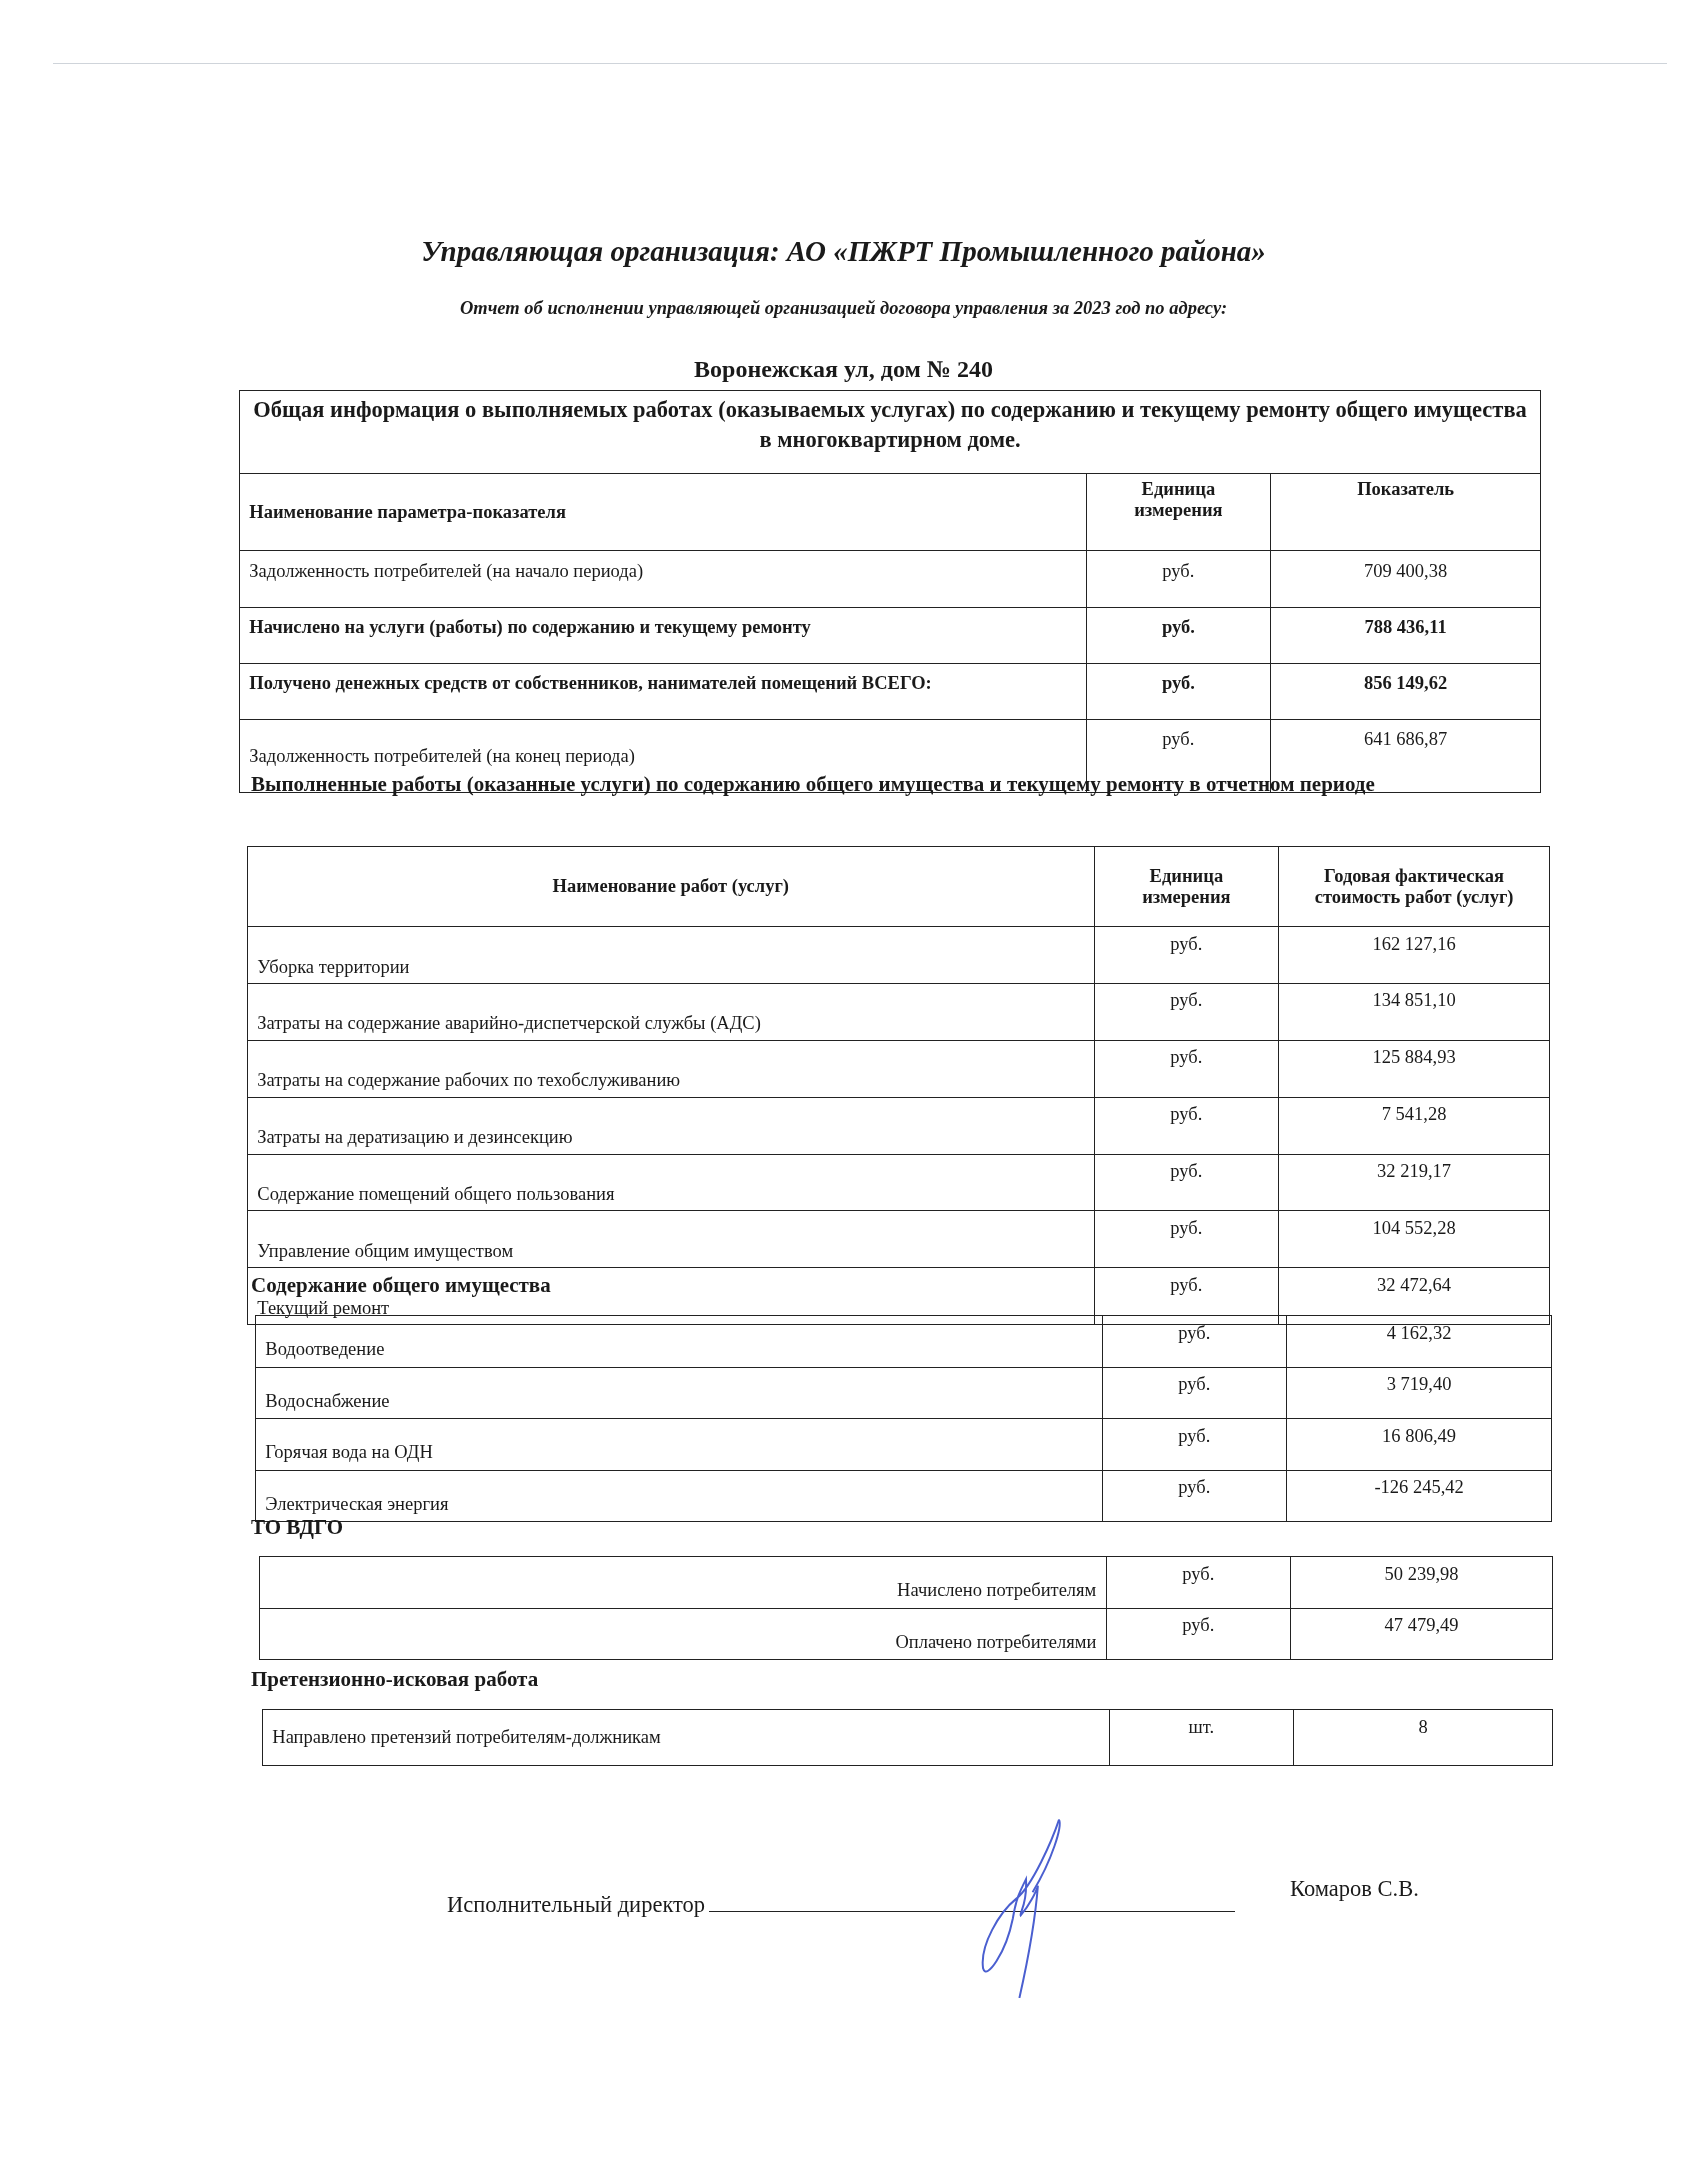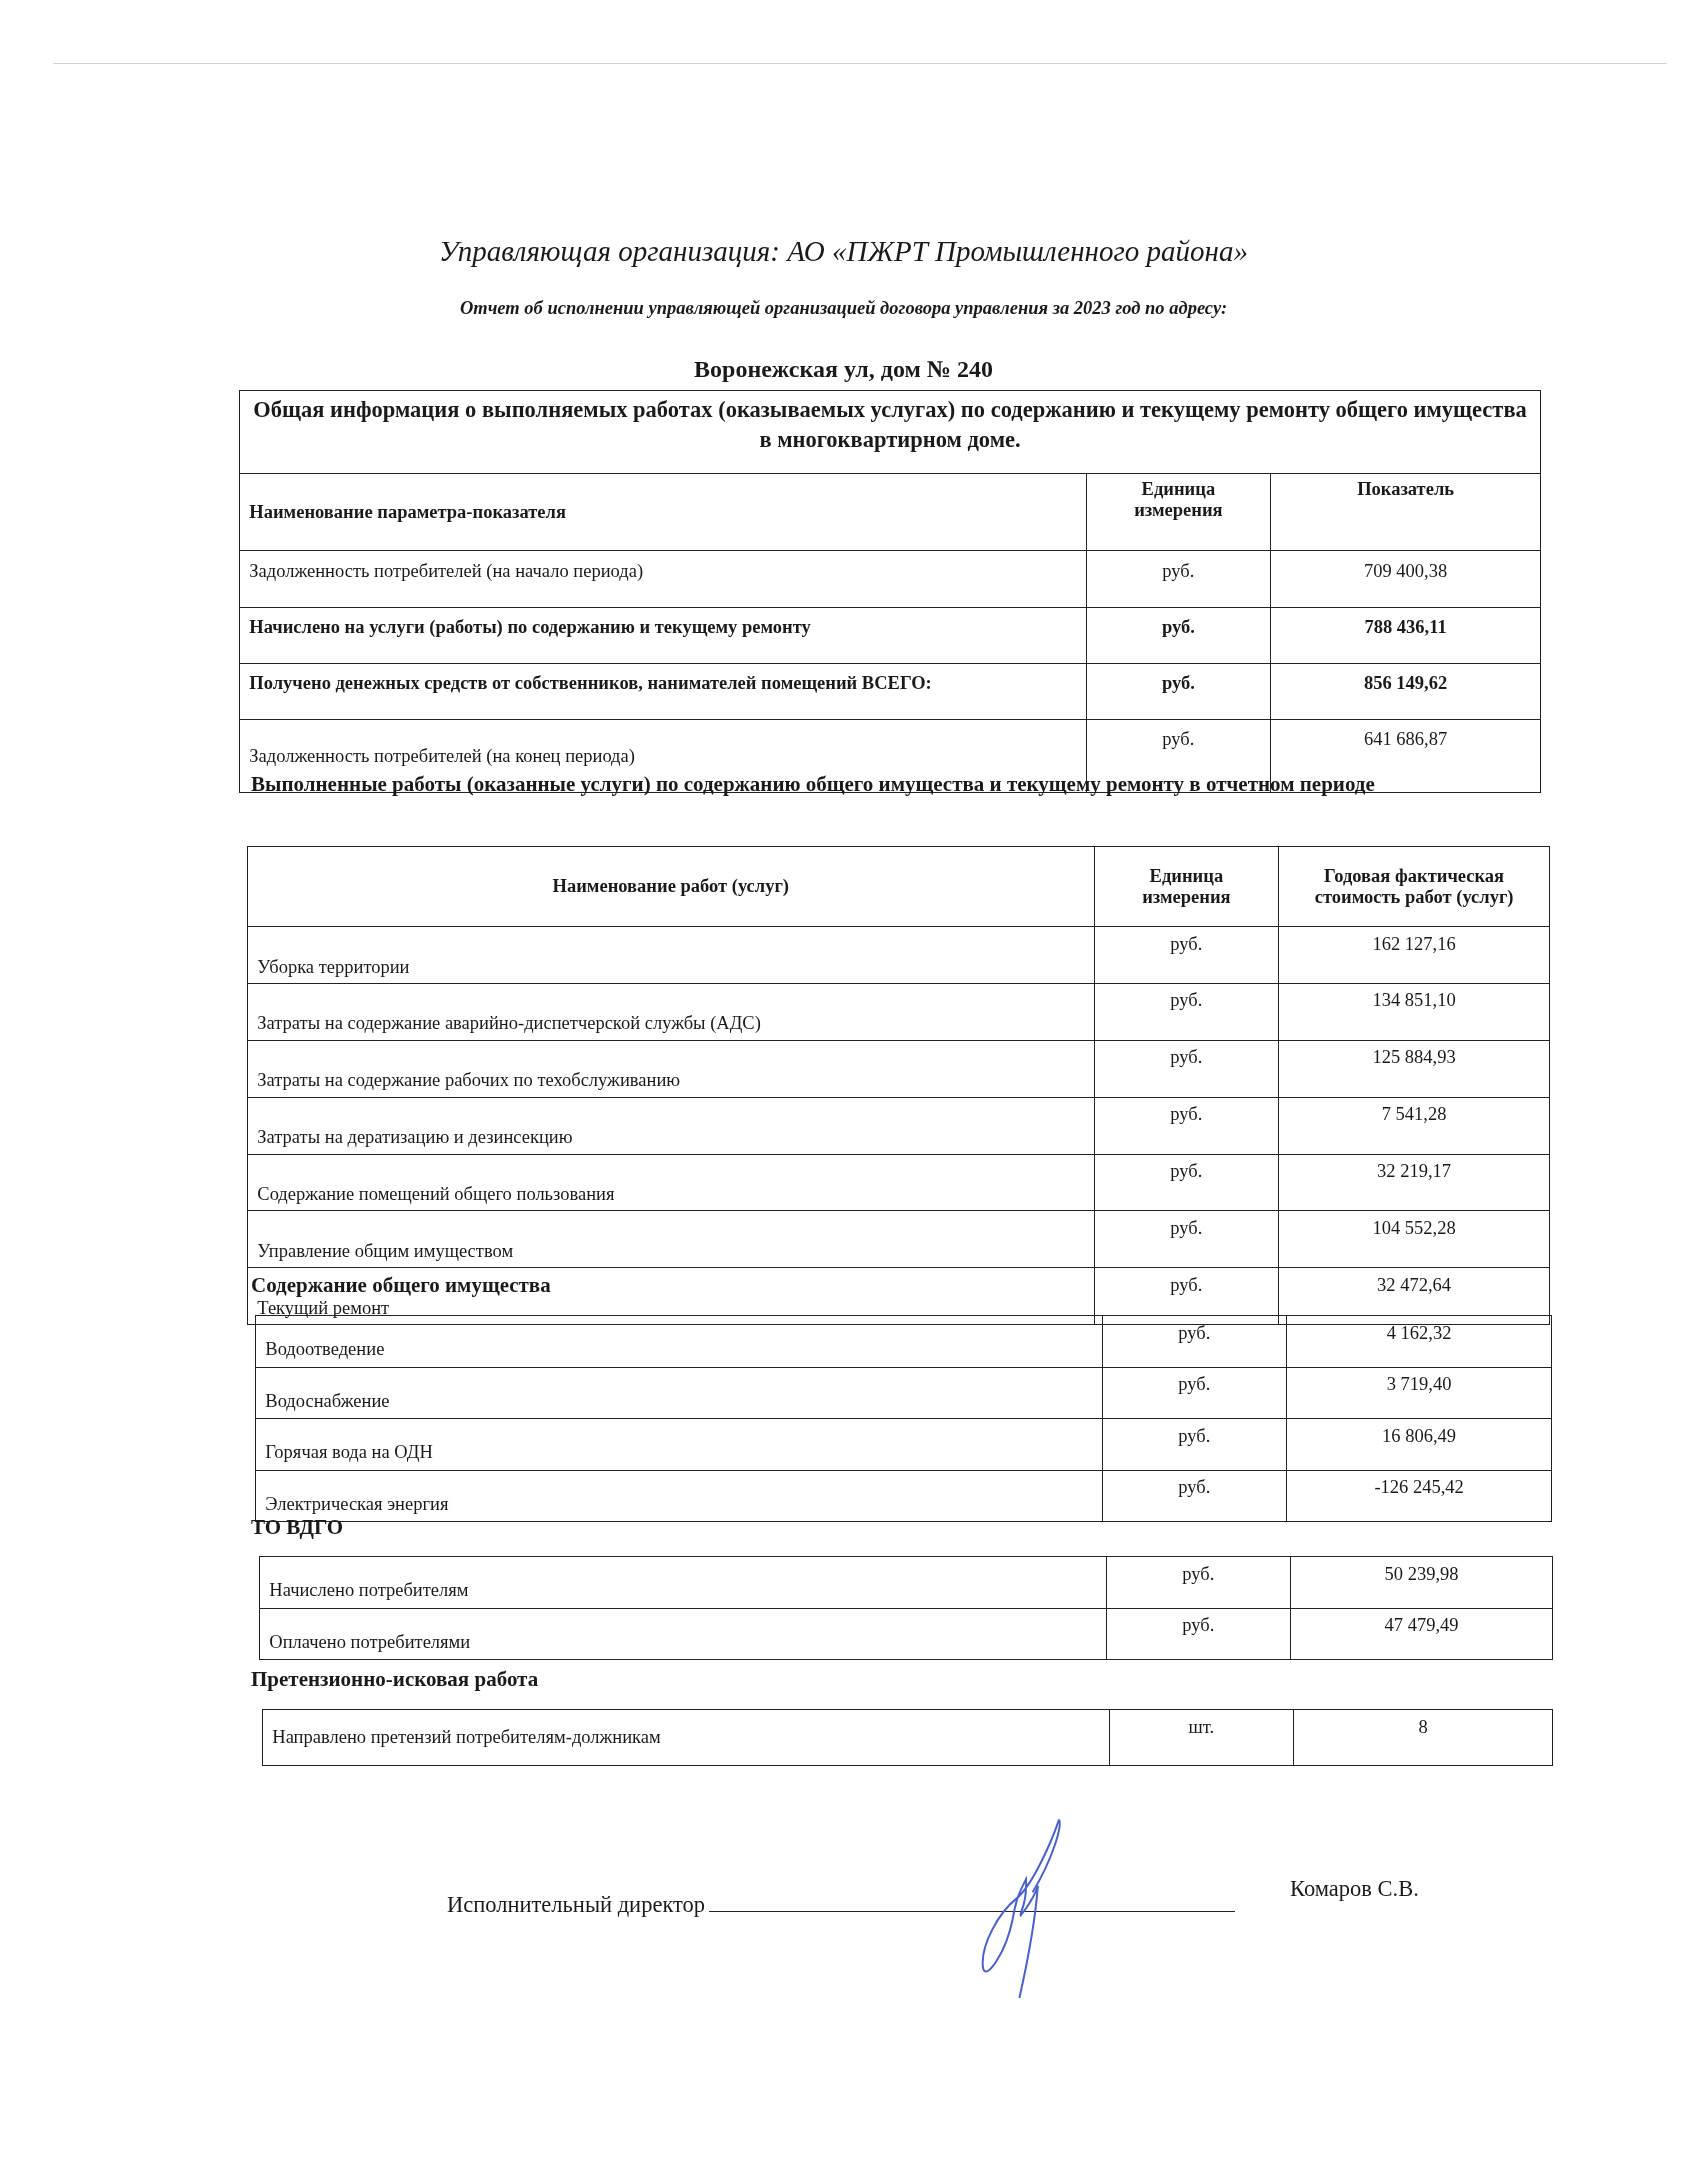--- a/index.html
+++ b/index.html
@@ -1,20 +1,20 @@
 <!DOCTYPE html>
 <html style="font-size:10.6px"><head>
 <meta charset="utf-8">
 <style>
   html, body { margin: 0; padding: 0; background: #ffffff; }
   body { width: 1687px; height: 2183px; position: relative; overflow: hidden;
          font-family: "Liberation Serif", "DejaVu Serif", serif; color: #1a1a1a; }
   .topline { position: absolute; left: 53px; top: 63px; width: 1614px; height: 1.3px; background: #cfd4da; }
   .org { position: absolute; left: 0; width: 1687px; top: 235px; text-align: center;
-         font-size: 29px; font-weight: normal; font-style: italic; }
+         font-size: 29px; font-weight: bold; font-style: italic; }
   .subtitle { position: absolute; left: 0; width: 1687px; top: 298px; text-align: center;
               font-size: 18.5px; font-weight: bold; font-style: italic; }
   .address { position: absolute; left: 0; width: 1687px; top: 344px; text-align: center;
              font-size: 24px; font-weight: bold; margin-top: 12px; }
   table { border-collapse: collapse; position: absolute; font-size: 18.5px; }
   td, th { border: 1.3px solid #222; padding: 0 9.3px; vertical-align: top; }
   td.unit, td.val, th.unit, th.val { text-align: center; }
   .b { font-weight: bold; }
   .section-title { position: absolute; left: 251px; width: 1297px; 
                    font-size: 21px; font-weight: bold; line-height: 30px; }
@@ -25,21 +25,21 @@
   #t1 .r td { height: 46px; padding-top: 9.3px; }
   #t1 .r.tall td { height: 63px; }
   #t2 { left: 247px; top: 846px; width: 1303px; }
   #t2 .hdr td { height: 79px; font-weight: bold; text-align: center; vertical-align: middle; }
   #t2 .r td { height: 44px; padding-top: 6.6px; }
   #t3 { left: 255px; top: 1315px; width: 1297px; }
   #t3 td { height: 44px; padding-top: 6.6px; }
   #t3 td.name { vertical-align: bottom; padding-bottom: 6.6px; padding-top: 0; }
   #t4 { left: 259px; top: 1556px; width: 1294px; }
   #t4 td { height: 44px; padding-top: 6.6px; }
-  #t4 td.name { vertical-align: bottom; padding-bottom: 6.6px; padding-top: 0; }
+  #t4 td.name { vertical-align: bottom; padding-bottom: 6.6px; padding-top: 0; text-align: right; }
   #t5 { left: 262px; top: 1709px; width: 1291px; }
   #t5 td { height: 48px; padding-top: 6.6px; }
   #t5 td.name { vertical-align: middle; padding-top: 0; }
   .col-name { width: 827px; }
   .col-unit { width: 165px; margin-top: 46px; }
   .signature-row { position: absolute; left: 447px; top: 1892px; font-size: 22.5px; white-space: nowrap; }
   .sig-line { display: inline-block; width: 526px; border-bottom: 1.3px solid #222; vertical-align: baseline; margin: 0 4px; }
   .sig-name { position: absolute; left: 1290px; top: 1876px; font-size: 22.5px; }
   .sig-scribble { position: absolute; left: 953px; top: 1813px; }
 </style>

